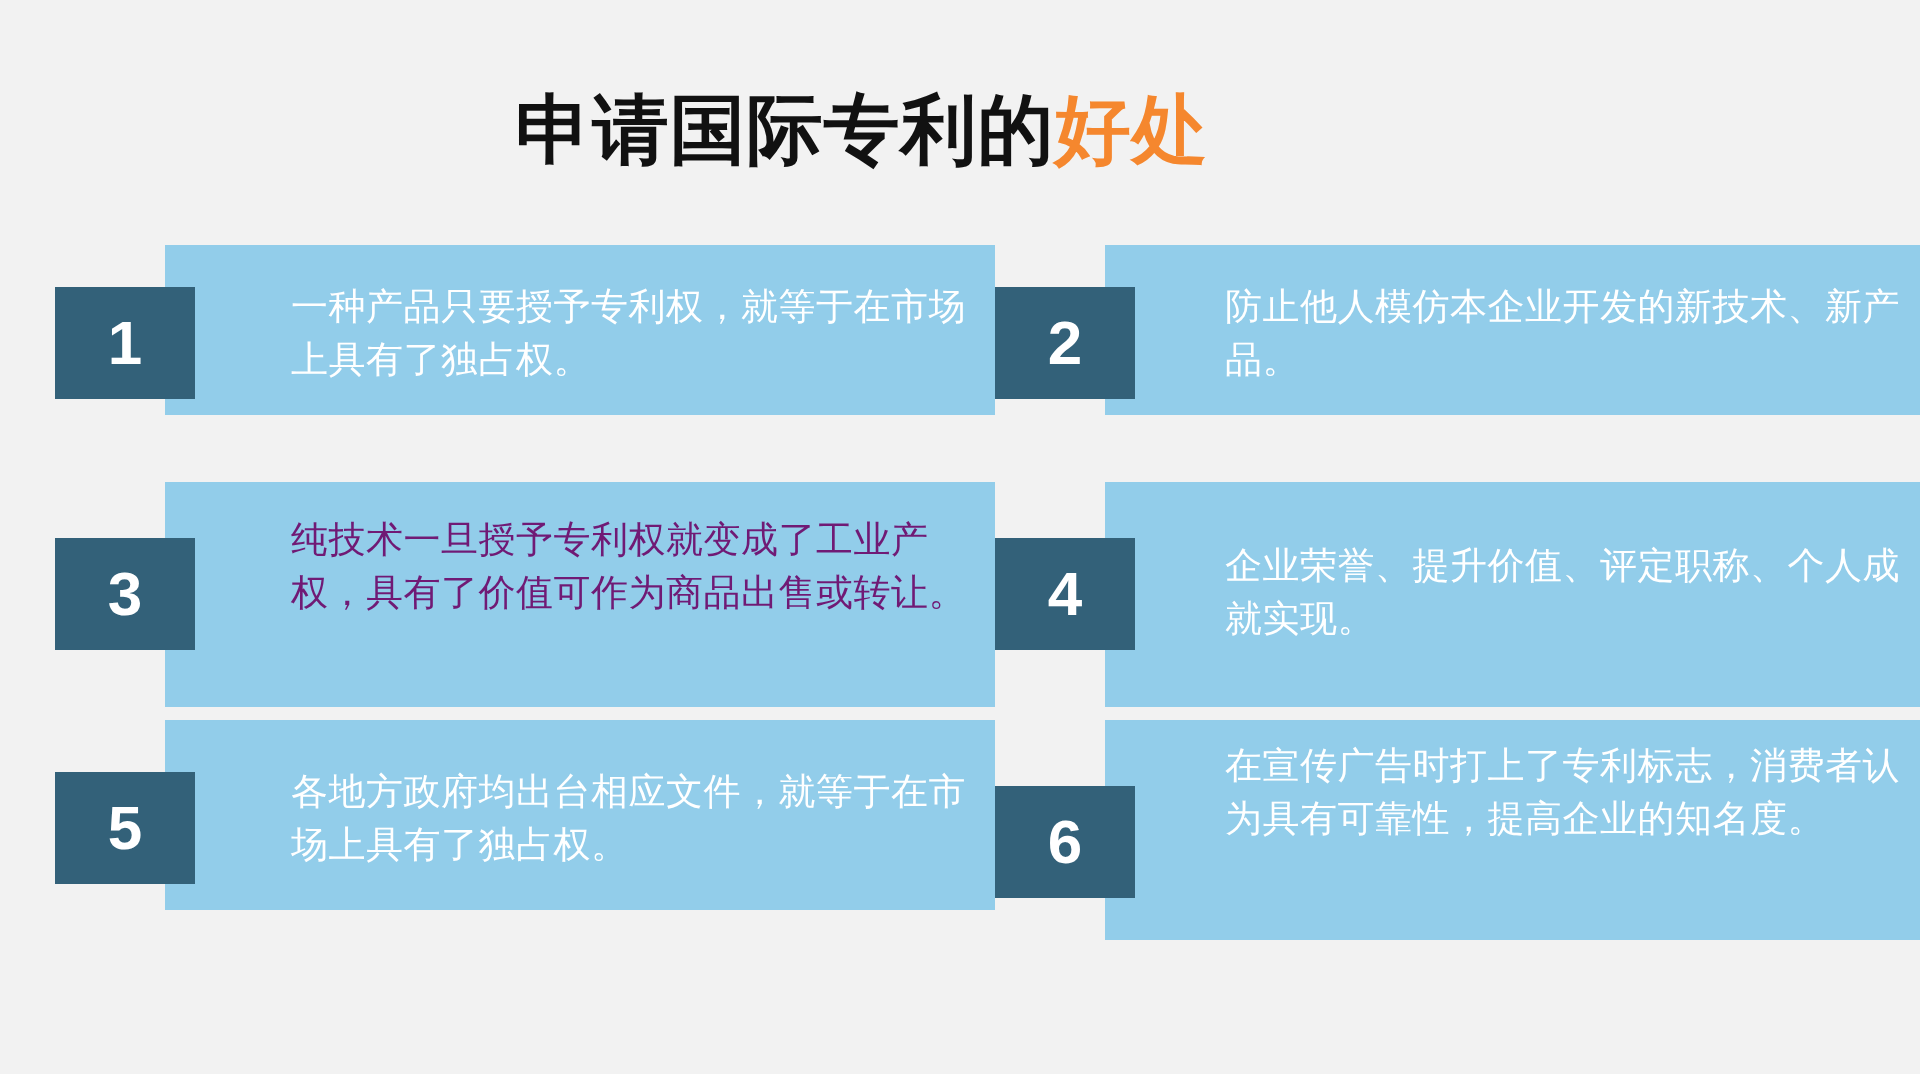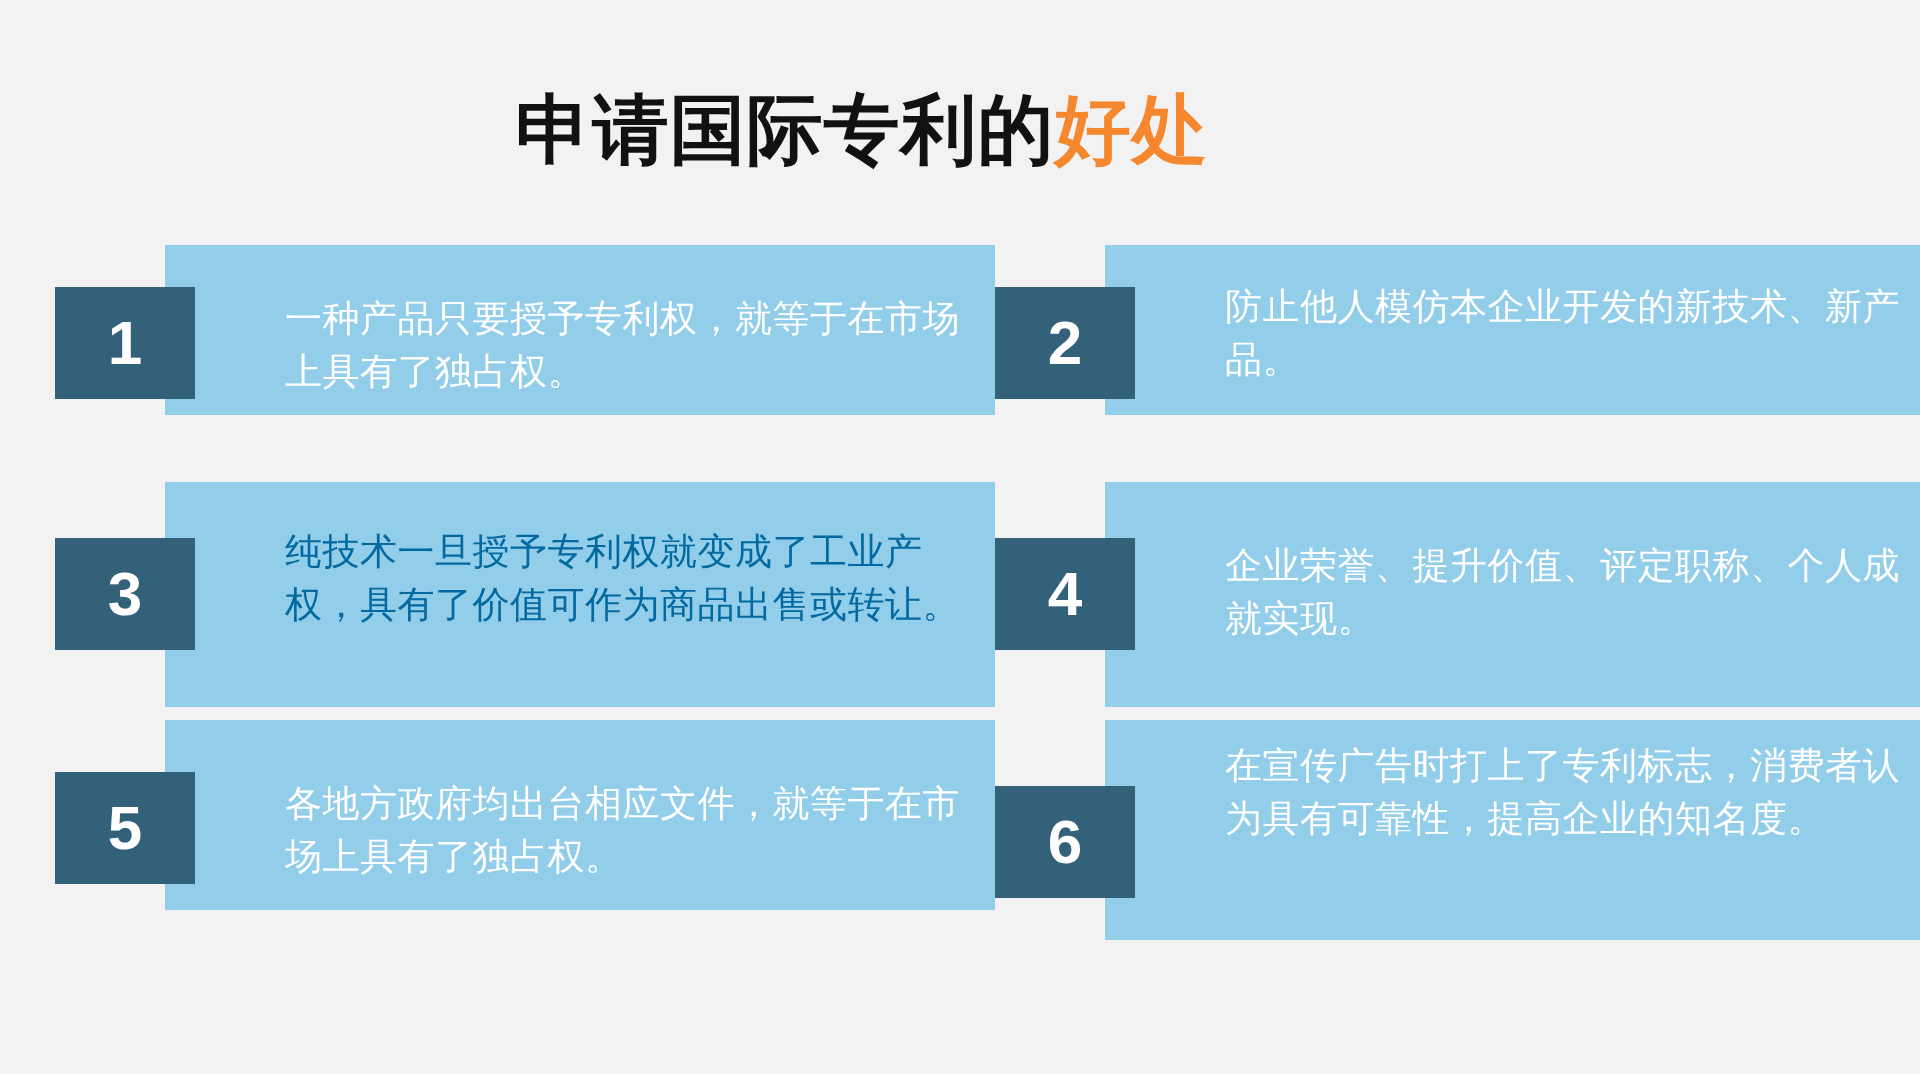--- a/index.html
+++ b/index.html
@@ -88,21 +88,21 @@
   .card-text {
     position: absolute;
     color: #ffffff;
     font-size: 37px;
     line-height: 1.42;
     font-weight: 400;
     letter-spacing: 0.5px;
     z-index: 3;
     word-break: break-all;
   }
-  .col-left  .card-text { left: 230px; width: 700px; margin-top: 12px; }
+  .col-left  .card-text { left: 236px; width: 700px; }
   .col-right .card-text { left: 230px; width: 700px; }
 
   
   .row1 { top: 245px; }
   .row1 .panel  { height: 170px; }
   .row1 .badge  { top: 42px; height: 112px; }
   .row1 .card-text { top: 36px; }
 
   
   .row2 { top: 482px; }
@@ -143,21 +143,21 @@
 
     <div class="card col-right row1">
       <div class="panel" style="background: rgb(146, 205, 234);"></div>
       <div class="badge" style="background: rgb(51, 97, 121);">2</div>
       <div class="card-text" style="color: rgb(255, 255, 255);">防止他人模仿本企业开发的新技术、新产品。</div>
     </div>
 
     <div class="card col-left row2">
       <div class="panel" style="background: rgb(146, 205, 234);"></div>
       <div class="badge" style="background: rgb(51, 97, 121);">3</div>
-      <div class="card-text" style="color: #0369a1;">纯技术一旦授予专利权就变成了工业产权，具有了价值可作为商品出售或转让。</div>
+      <div class="card-text" style="color: #701a75;">纯技术一旦授予专利权就变成了工业产权，具有了价值可作为商品出售或转让。</div>
     </div>
 
     <div class="card col-right row2">
       <div class="panel" style="background: rgb(146, 205, 234);"></div>
       <div class="badge" style="background: rgb(51, 97, 121);">4</div>
       <div class="card-text" style="color: rgb(255, 255, 255);">企业荣誉、提升价值、评定职称、个人成就实现。</div>
     </div>
 
     <div class="card col-left row3">
       <div class="panel" style="background: rgb(146, 205, 234);"></div>

